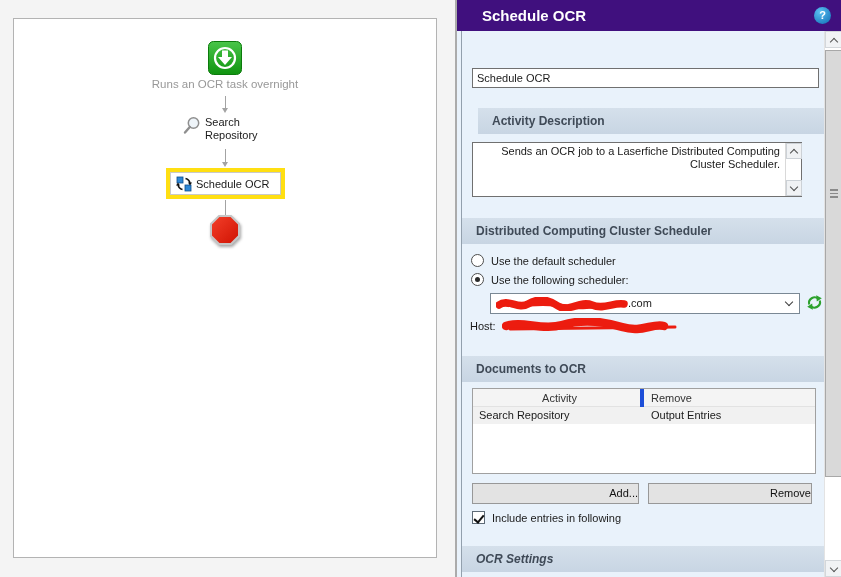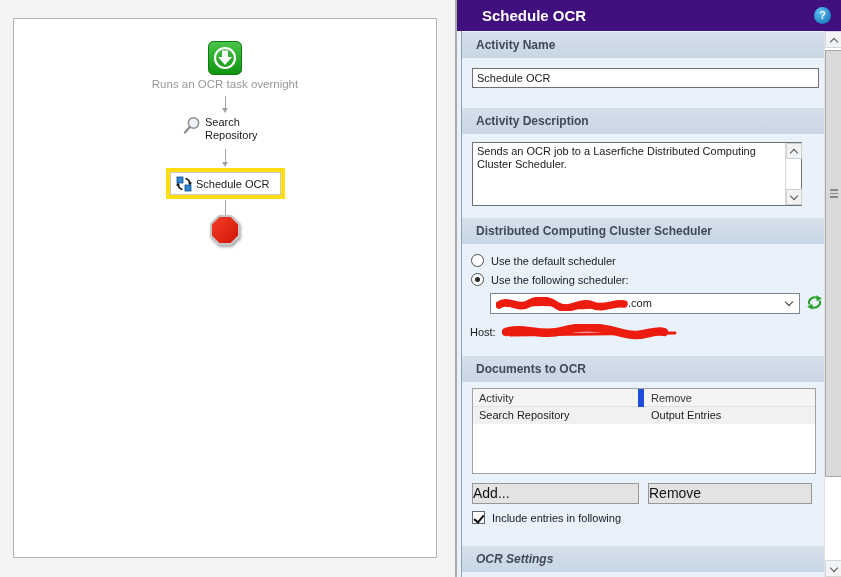--- a/index.html
+++ b/index.html
@@ -56,21 +56,21 @@
     background:linear-gradient(#d5e0eb,#c8d5e3);
     color:#3f4a57; font-weight:bold; font-size:12px; line-height:26px; padding-left:14px;
   }
 
   .tfield {
     position:absolute; background:#ffffff; border:1px solid #707070;
     font-size:11px; padding:2px 4px; line-height:14px;
   }
 
   
-  #desc-box { left:15px; top:111px; width:330px; height:64px; padding:16px; }
+  #desc-box { left:15px; top:111px; width:330px; height:55px; padding:16px;text-align:right; }
   #desc-text { position:absolute; left:0; top:0; right:17px; padding:2px 4px; line-height:13px; }
   .mini-sb { position:absolute; right:0; top:0; width:16px; height:100%; background:#ffffff; border-left:1px solid #d9d9d9; }
   .sb-btn { position:absolute; left:0; width:16px; height:16px; background:#f0f2f4; border:1px solid #ccd1d6; }
   .sb-btn.up   { top:0; }
   .sb-btn.down { bottom:0; }
   .chev { position:absolute; width:6px; height:6px; border-right:1.6px solid #4e4e4e; border-bottom:1.6px solid #4e4e4e; }
   .chev.up   { left:4px; top:6px;  transform:rotate(-135deg); }
   .chev.down { left:4px; top:3px;  transform:rotate(45deg);  }
 
   
@@ -82,40 +82,40 @@
   #scheduler-combo {
     position:absolute; left:33px; top:262px; width:310px; height:21px;
     background:#ffffff; border:1px solid #7a8894; cursor:pointer;
   }
   #combo-suffix { position:absolute; left:137px; top:3px; }
   #combo-arrow-zone { position:absolute; right:0; top:0; width:18px; height:19px; }
   #combo-arrow-zone .chev { left:5px; top:5px; border-color:#3c3c3c; }
 
   .redact { position:absolute; }
 
-  #host-row { position:absolute; left:13px; top:293px; display:flex; align-items:center;justify-content:space-between; }
+  #host-row { position:absolute; left:13px; top:287px; display:flex; align-items:center;justify-content:space-between; }
   #host-label { margin-right:6px; }
 
   
   #doc-table {
     position:absolute; left:15px; top:357px; width:344px; height:86px;
     background:#ffffff; border:1px solid #a0a0a0;
   }
   #doc-head { position:absolute; left:0; top:0; width:100%; height:18px; background:#f4f4f4; border-bottom:1px solid #e2e2e2; }
   .hcell { position:absolute; top:0; height:18px; line-height:18px; padding-left:6px; color:#333; }
-  #hcell-activity { left:0; width:171px; border-right:6px solid #1d4ed8; }
+  #hcell-activity { left:0; width:171px; border-right:4px solid #1d4ed8;text-align:center; }
   #hcell-entry { left:172px; right:0; }
   #doc-row { position:absolute; left:0; top:18px; width:100%; height:17px; background:#f1f1f1; cursor:default; }
   .rcell { position:absolute; top:0; height:17px; line-height:17px; padding-left:6px; }
   #rcell-activity { left:0; width:171px; }
   #rcell-entry { left:172px; right:0; }
 
   .btn {
     position:absolute; top:452px; height:21px; background:#e3e3e3; border:1px solid #989898;
-    text-align:left; line-height:19px; font-size:14px; color:#111; cursor:pointer;
+    text-align:right; line-height:19px; font-size:11px; color:#111; cursor:pointer;
   }
   #add-btn { left:15px; width:167px; }
   #remove-btn { left:191px; width:164px; }
 
   #subfolders-row { position:absolute; left:15px; top:480px; display:flex; align-items:center; cursor:default; }
   .checkbox { width:13px; height:13px; background:#ffffff; border:1px solid #5e6b77; margin-right:7px; position:relative; }
   .checkbox.checked::after {
     content:""; position:absolute; left:2.5px; top:0.5px; width:4px; height:8px;
     border-right:2px solid #101010; border-bottom:2px solid #101010; transform:rotate(40deg);
   }
@@ -206,24 +206,23 @@
 
 <div id="panel">
   <div id="panel-title">
     <span>Schedule OCR</span>
     <div id="help-btn">?</div>
   </div>
 
   <div id="panel-content">
     <div id="content-left-line"></div>
 
-    <div class="sec-header" style="top:1px;">Activity Name</div>
     <div class="tfield" style="left:15px; top:37px; width:347px; height:20px;">Schedule OCR</div>
 
-    <div class="sec-header" style="top:77px;">Activity Description</div>
+    <div class="sec-header" style="top:77px;margin-left:16px;">Activity Description</div>
     <div class="tfield" id="desc-box">
       <div id="desc-text">Sends an OCR job to a Laserfiche Distributed Computing Cluster Scheduler.</div>
       <div class="mini-sb">
         <div class="sb-btn up">
             <div class="chev up"></div>
           </div>
         <div class="sb-btn down">
             <div class="chev down"></div>
           </div>
       </div>

